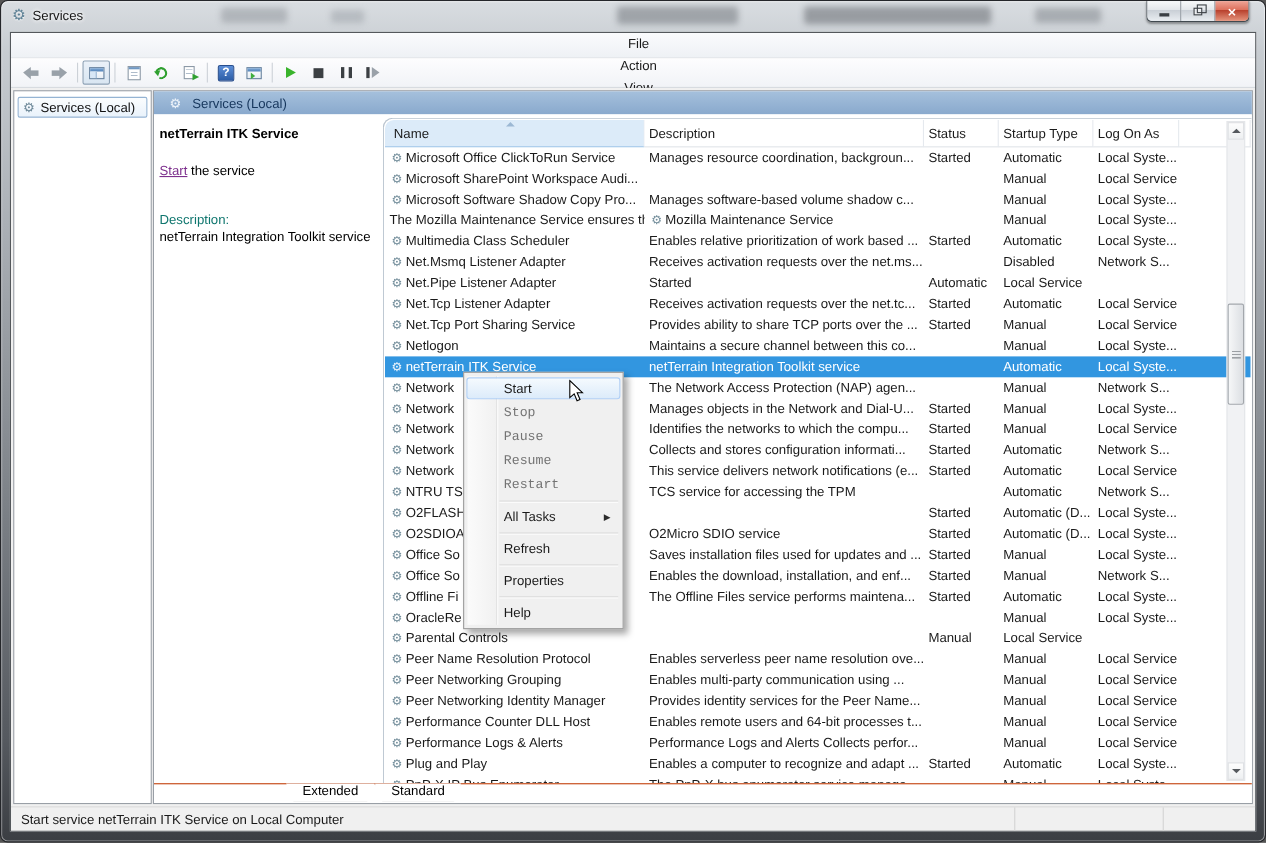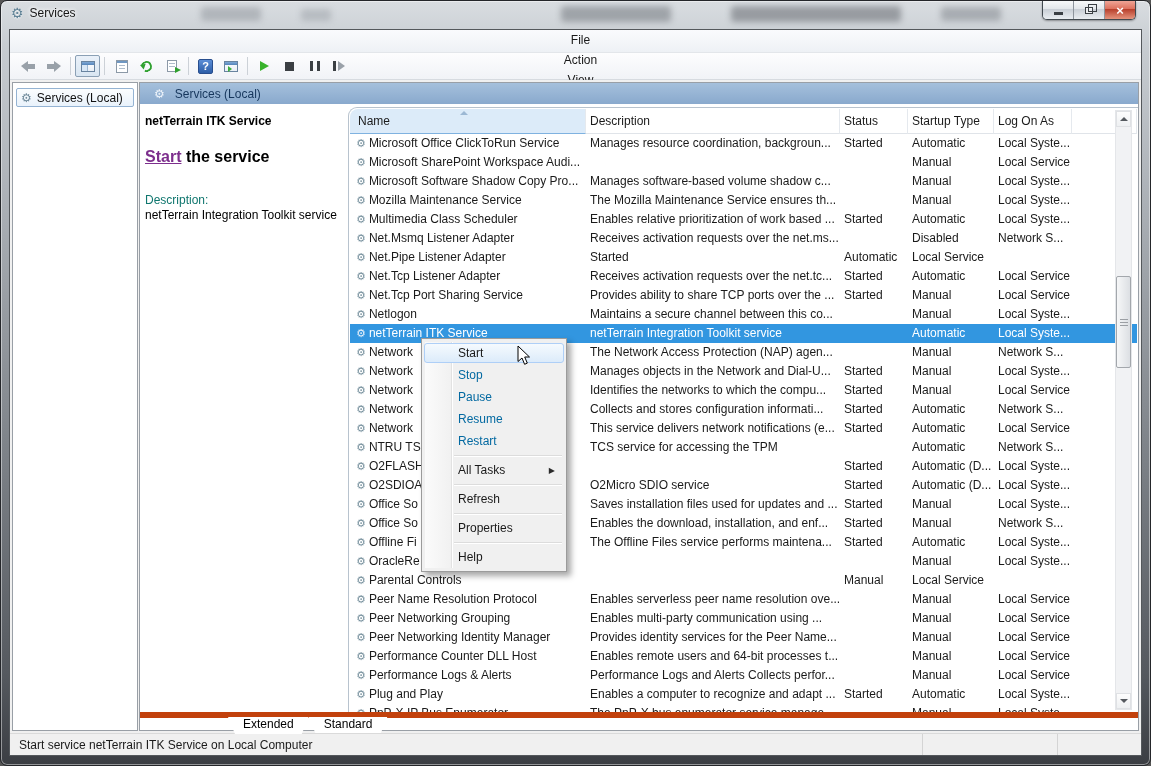--- a/index.html
+++ b/index.html
@@ -78,21 +78,21 @@
   .tree-gear::before{content:"⚙";font-size:12px;color:#6f8a9a;}
 
   .right-pane{position:absolute;left:129px;top:2px;right:2px;bottom:2px;background:#fff;border:1px solid #999fa6;}
   .pane-header{position:absolute;left:0;top:0;right:0;height:21px;
     background:linear-gradient(#a5c0dc,#89a9cd);display:flex;align-items:center;color:#16365c;font-size:12px;}
   .pane-gear{margin:0 10px 0 14px;}
   .pane-gear::before{content:"⚙";font-size:12px;color:#edf3fa;}
   .pane-body{position:absolute;left:0;top:21px;right:0;bottom:18px;background:#fff;overflow:hidden;}
 
   .info-title{position:absolute;left:5px;top:10px;font-size:12px;font-weight:bold;color:#000;}
-  .info-action{position:absolute;left:5px;top:44px;font-size:16px;color:#000;font-weight:bold;}
+  .info-action{position:absolute;left:5px;top:44px;font-size:12px;color:#000;}
   .info-link{color:#7d2f8d;text-decoration:underline;cursor:pointer;}
   .info-desc-label{position:absolute;left:5px;top:89px;font-size:12px;color:#0f766e;}
   .info-desc{position:absolute;left:5px;top:104px;font-size:12px;color:#000;}
 
   
   .list-card{position:absolute;left:208px;top:3px;right:0;bottom:0;background:#fff;
     border-top:1px solid #b8c3ce;border-left:1px solid #b8c3ce;border-radius:9px 0 0 0;}
   .lgrid{display:grid;grid-template-columns:236px 254px 68px 86px 78px 1fr;}
   .lheader{position:absolute;left:1px;top:1px;right:1px;height:25px;font-size:12px;border-radius:8px 0 0 0;}
   .hcell{height:100%;display:flex;align-items:center;padding-left:4px;border-right:1px solid #e5e9ee;
@@ -115,22 +115,22 @@
   .sbtn.up{top:0;}
   .sbtn.down{bottom:0;}
   .tri-up{width:0;height:0;border-left:4px solid transparent;border-right:4px solid transparent;border-bottom:4px solid #55595e;}
   .tri-down{width:0;height:0;border-left:4px solid transparent;border-right:4px solid transparent;border-top:4px solid #55595e;}
   .sthumb{position:absolute;left:0;top:165px;width:15px;height:92px;background:linear-gradient(90deg,#f6f7f8,#dcdfe3);
     border:1px solid #a3a7ac;border-radius:2px;}
   .sgrip{position:absolute;left:3px;top:42px;width:8px;height:7px;
     background:repeating-linear-gradient(180deg,#9b9fa4 0 1px,transparent 1px 3px);}
 
   
-  .tabstrip{position:absolute;left:0;right:0;bottom:0;height:18px;background:#fff;border-top:6px solid #c2410c;
-    display:flex;padding-left:88px;}
+  .tabstrip{position:absolute;left:0;right:0;bottom:0;height:18px;background:#fff;border-top:1px solid #c2410c;
+    display:flex;padding-left:120px;}
   .tab{height:17px;padding:0 15px;font-size:12px;line-height:15px;background:#fff;color:#000;
     clip-path:polygon(0 0,100% 0,calc(100% - 7px) 100%,7px 100%);
     filter:drop-shadow(1px 0 0 #9b9b9b) drop-shadow(-1px 0 0 #9b9b9b) drop-shadow(0 1px 0 #9b9b9b);
     margin-top:-1px;}
   .tab.active{z-index:2;}
 
   
   .statusbar{position:absolute;left:0;right:0;bottom:0;height:22px;background:#f0f0f0;border-top:1px solid #dadada;
     display:flex;align-items:center;font-size:12px;color:#1a1a1a;}
   .sb-text{flex:none;width:912px;padding-left:9px;overflow:hidden;white-space:nowrap;}
@@ -140,21 +140,21 @@
 
   
   .cmenu{position:absolute;left:420px;top:337px;width:146px;z-index:50;background:#f0f0f0;
     border:1px solid #9b9b9b;padding:3px 1px;box-shadow:4px 4px 6px rgba(0,0,0,.35);}
   .cmenu::before{content:"";position:absolute;left:3px;top:3px;bottom:3px;width:26px;
     background:linear-gradient(90deg,#fbfbfb,#f1f1f1);border-right:1px solid #e2e2e2;box-shadow:1px 0 0 #fff;}
   .mi{position:relative;z-index:1;height:22px;line-height:22px;font-size:12px;color:#1a1a1a;padding-left:34px;
     margin:0 1px;white-space:nowrap;}
   .mi.hover::before{content:"";position:absolute;inset:1px 0;border:1px solid #aecff7;border-radius:3px;
     background:linear-gradient(#f5fafe,#dcebfa);z-index:-1;}
-  .mi.disabled{color:#0369a1;}
+  .mi.disabled{color:#737373;font-family:Liberation Mono, monospace;}
   .mi.bold{font-weight:normal;}
   .mi.submenu::after{content:"▶";position:absolute;right:9px;top:1px;font-size:8px;color:#2b2b2b;}
   .mi.separator{height:7px;padding:0;margin:0;}
   .mi.separator::after{content:"";position:absolute;left:31px;right:3px;top:3px;height:1px;background:#dcdcdc;box-shadow:0 1px 0 #fff;}
 
   .cursor{position:absolute;left:516px;top:344px;z-index:99;}
 </style>
 </head>
 <body>
 
@@ -315,25 +315,25 @@
                     <span>Microsoft Software Shadow Copy Pro...</span>
                   </div>
                   <div class="c">Manages software-based volume shadow c...</div>
                   <div class="c"></div>
                   <div class="c">Manual</div>
                   <div class="c">Local Syste...</div>
                   <div class="c"></div>
                 </div>
 
                 <div class="trow lgrid">
+                  <div class="c">The Mozilla Maintenance Service ensures th...</div>
                   <div class="c name">
                     <span class="gear-ic"></span>
                     <span>Mozilla Maintenance Service</span>
                   </div>
-                  <div class="c">The Mozilla Maintenance Service ensures th...</div>
                   <div class="c"></div>
                   <div class="c">Manual</div>
                   <div class="c">Local Syste...</div>
                   <div class="c"></div>
                 </div>
 
                 <div class="trow lgrid">
                   <div class="c name">
                     <span class="gear-ic"></span>
                     <span>Multimedia Class Scheduler</span>

